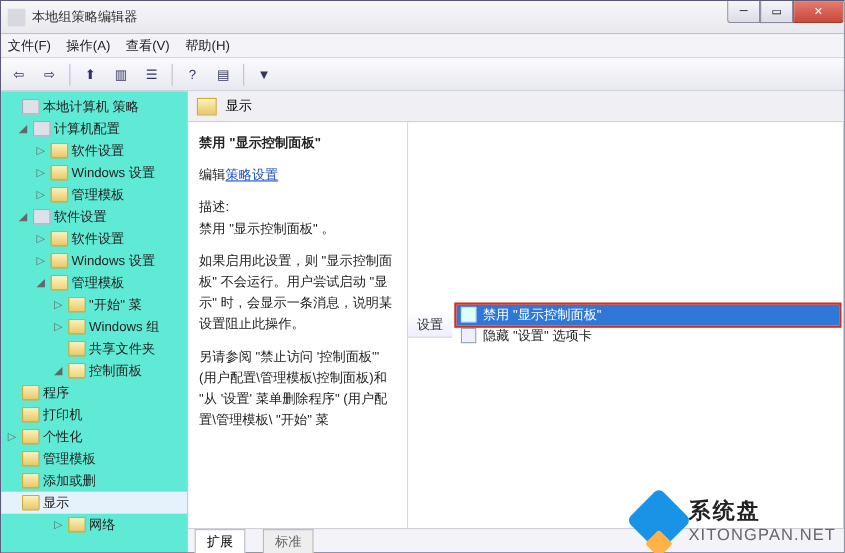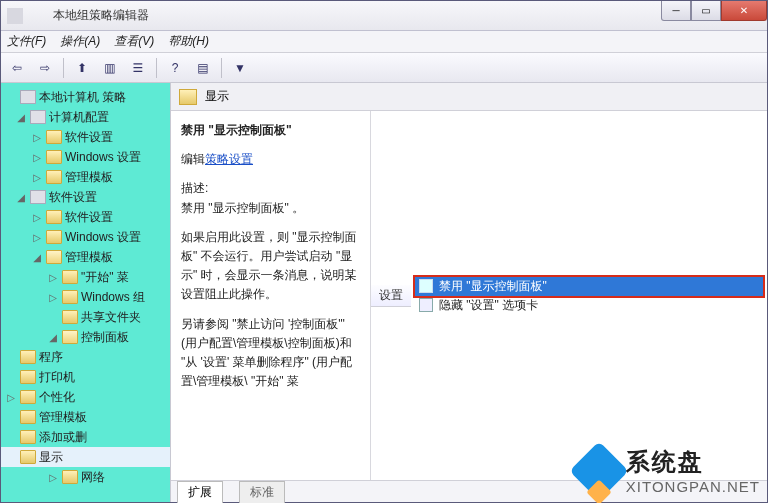--- a/index.html
+++ b/index.html
@@ -2,29 +2,29 @@
 <html><head>
 <meta charset="utf-8">
 <style>
 * { box-sizing: border-box; margin: 0; padding: 0; font-family: "Microsoft YaHei", SimSun, sans-serif; font-size: 12px; }
 body { width: 768px; height: 503px; overflow: hidden; background: #fff; position: relative; }
 
 .window { width: 768px; height: 503px; display: flex; flex-direction: column; border: 1px solid #5a5a7a; background: #fff; }
 
 .titlebar { height: 30px; background: linear-gradient(to bottom, #f7f7fa, #e8e8ee); display: flex; align-items: center; padding: 0 6px; border-bottom: 1px solid #c0c0d0; position: relative; }
 .titlebar .ticon { width: 16px; height: 16px; margin-right: 6px; background: #d8d8e0; display: inline-block; }
-.titlebar .title { color: #333; margin-left: 24px; }
+.titlebar .title { color: #333; }
 .winbtns { position: absolute; right: 0; top: 0; display: flex; }
 .winbtn { width: 30px; height: 20px; border: 1px solid #8a8aa0; border-top: none; display: flex; align-items: center; justify-content: center; background: linear-gradient(to bottom,#f5f5fa,#dcdce6); font-size: 10px; }
 .winbtn.min { border-radius: 0 0 0 3px; }
 .winbtn.close { background: linear-gradient(to bottom,#e67a6f,#c9493a); color: #fff; border-color: #a03a2e; border-radius: 0 0 3px 0; width: 46px; }
 .winbtn.max { }
 
 .menubar { height: 22px; display: flex; align-items: center; padding: 0 6px; gap: 14px; background: #f4f4f8; border-bottom: 1px solid #d0d0d8; }
-.menuitem { color: #222; font-style: italic; }
+.menuitem { color: #222; }
 
 .toolbar { height: 30px; display: flex; align-items: center; padding: 0 4px; gap: 4px; background: linear-gradient(to bottom,#fafafe,#e8e8f0); border-bottom: 1px solid #c8c8d2; }
 .tbtn { width: 24px; height: 24px; border: 1px solid transparent; display: flex; align-items: center; justify-content: center; color: #336; }
 .tsep { width: 1px; height: 20px; background: #c0c0ca; margin: 0 2px; }
 
 .body { flex: 1; display: flex; min-height: 0; }
 
 .tree { width: 170px; border-right: 1px solid #c8c8d2; overflow: hidden; padding: 4px 0; background: #5eead4; }
 .tree .node { display: flex; align-items: center; height: 20px; padding-left: 4px; white-space: nowrap; color: #222; }
 .tree .tw { width: 12px; text-align: center; color: #666; font-size: 10px; }
@@ -57,21 +57,21 @@
 .lrow.selected .lico { border-color: #cde; background: #dff; }
 
 .tabs { height: 22px; border-top: 1px solid #d0d0d8; display: flex; align-items: flex-end; padding: 0 6px; gap: 16px; background: #f4f4f8; }
 .tab { padding: 2px 10px; border: 1px solid #bbb; border-bottom: none; background: #fff; font-size: 12px; position: relative; top: 1px; }
 .tab.inactive { background: #eee; color: #666; }
 
 .watermark { position: absolute; right: 8px; bottom: 8px; display: flex; align-items: center; gap: 6px; pointer-events: none; }
 .wmlogo { width: 42px; height: 42px; background: #1993e6; transform: rotate(45deg); border-radius: 6px; position: relative; }
 .wmlogo::after { content:""; position:absolute; right:-3px; bottom:-3px; width:18px; height:18px; background:#ffb24a; border-radius:3px; }
 .wmtext { display: flex; flex-direction: column; align-items: flex-start; }
-.wmtext .big { font-size: 24px; font-weight: bold; color: #222; letter-spacing: 2px; }
+.wmtext .big { font-size: 20px; font-weight: bold; color: #222; letter-spacing: 2px; }
 .wmtext .small { font-size: 15px; color: #666; letter-spacing: 1px; }
 </style>
 </head>
 <body>
 
 <div class="window">
   <div class="titlebar">
     <span class="ticon"></span>
     <span class="title">本地组策略编辑器</span>
     <div class="winbtns">

